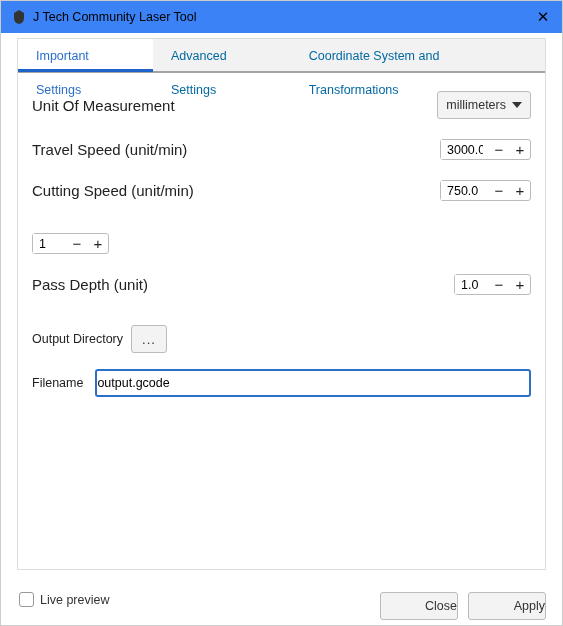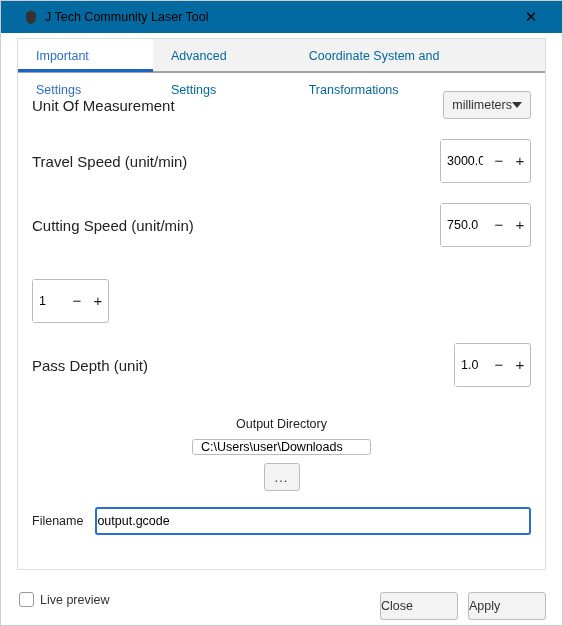--- a/index.html
+++ b/index.html
@@ -10,22 +10,22 @@
   background: #fff;
   width: 563px;
   height: 626px;
   overflow: hidden;
   border: 1px solid #ccc;
 }
 .titlebar {
   display: flex;
   align-items: center;
   height: 32px;
-  padding: 0 22px;
-  background: #0369a1;
+  padding: 0 10px;
+  background: #3b82f6;
 }
 .title-icon {
   width: 16px; height: 16px;
   margin-right: 6px;
   display: flex; align-items: center; justify-content: center;
 }
 .title-text { flex: 1; font-size: 12.5px; color: #000; }
 .close-x { width: 18px; text-align: center; cursor: pointer; font-size: 15px; color: #000; }
 .content-wrap {
   margin: 5px 16px 0 16px;
@@ -66,29 +66,30 @@
 }
 .label { flex: 1; font-size: 15px; color: #222; }
 .dropdown {
   border: 1px solid #bbb;
   background: #f3f3f3;
   border-radius: 3px;
   height: 28px;
   padding: 0 8px;
   display: flex;
   align-items: center;
+  gap: 6px;
   cursor: pointer;
   font-size: 12.5px;
 }
 .spinner {
   display: flex;
   align-items: center;
   border: 1px solid #bbb;
   border-radius: 3px;
-  height: 44px;
+  height: 21px;
   white-space: nowrap;
 }
 .spinner input {
   border: none;
   width: 48px;
   padding: 0 6px;
   font-size: 12.5px;
   text-align: left;
   outline: none;
   height: 100%;
@@ -102,21 +103,20 @@
   color: #222;
   user-select: none;
 }
 .spin-sep { width: 1px; }
 .dirrow {
   display: flex;
   align-items: center;
   gap: 8px;
   margin-top: 30px;
   margin-bottom: 16px;
-  flex-direction: column;
 }
 .dirrow .field, .filerow .field {
   border: 1px solid #bbb;
   border-radius: 3px;
   height: 28px;
   padding: 0 8px;
   font-size: 12.5px;
   background: #fff;
   outline: none;
 }
@@ -168,21 +168,21 @@
   bottom: 6px;
   display: flex;
   gap: 10px;
 }
 .btn {
   border: 1px solid #bbb;
   background: #f3f3f3;
   border-radius: 3px;
   height: 28px;
   width: 78px;
-  display: flex; align-items: center; justify-content: flex-start;
+  display: flex; align-items: center; justify-content: flex-end;
   font-size: 12.5px;
   cursor: pointer;
 }
 .tri-down {
   width: 0; height: 0;
   border-left: 5px solid transparent;
   border-right: 5px solid transparent;
   border-top: 6px solid #333;
 }
 </style>
@@ -250,21 +250,20 @@
       <div class="spinner">
         <input style="width: 34px;" value="1.0">
         <span class="spin-btn">−</span>
           <span class="spin-sep"></span>
         <span class="spin-btn">+</span>
       </div>
     </div>
 
     <div class="dirrow">
       <span class="dirrow-label">Output Directory</span>
-      <input class="field" value="C:\Users\user\Downloads" style="">
       <div class="browse-btn">
           <span>...</span>
         </div>
     </div>
 
     <div class="filerow">
       <span class="dirrow-label">Filename</span>
       <input class="field" value="output.gcode" style="">
     </div>
 

